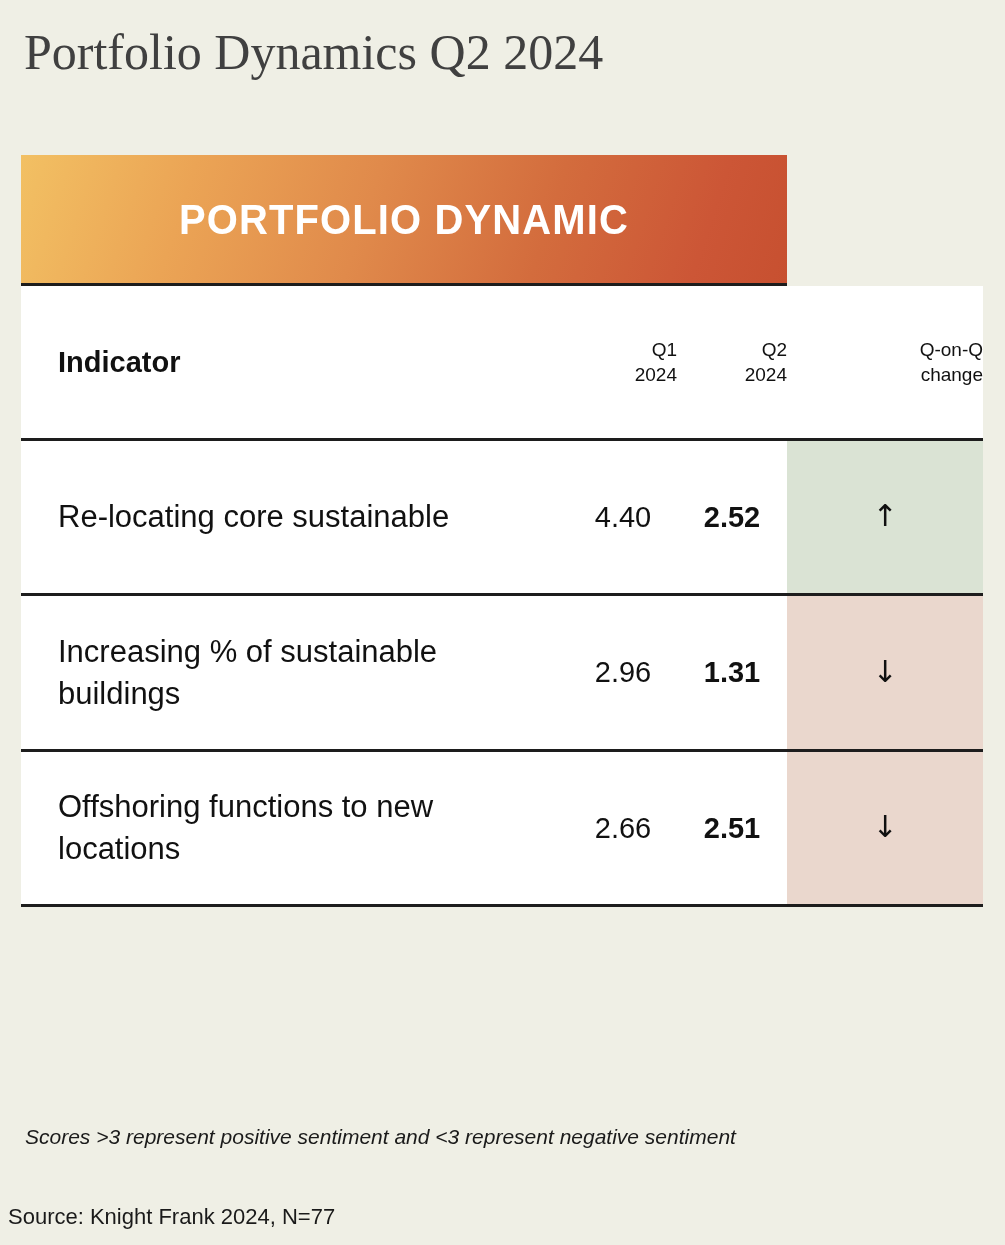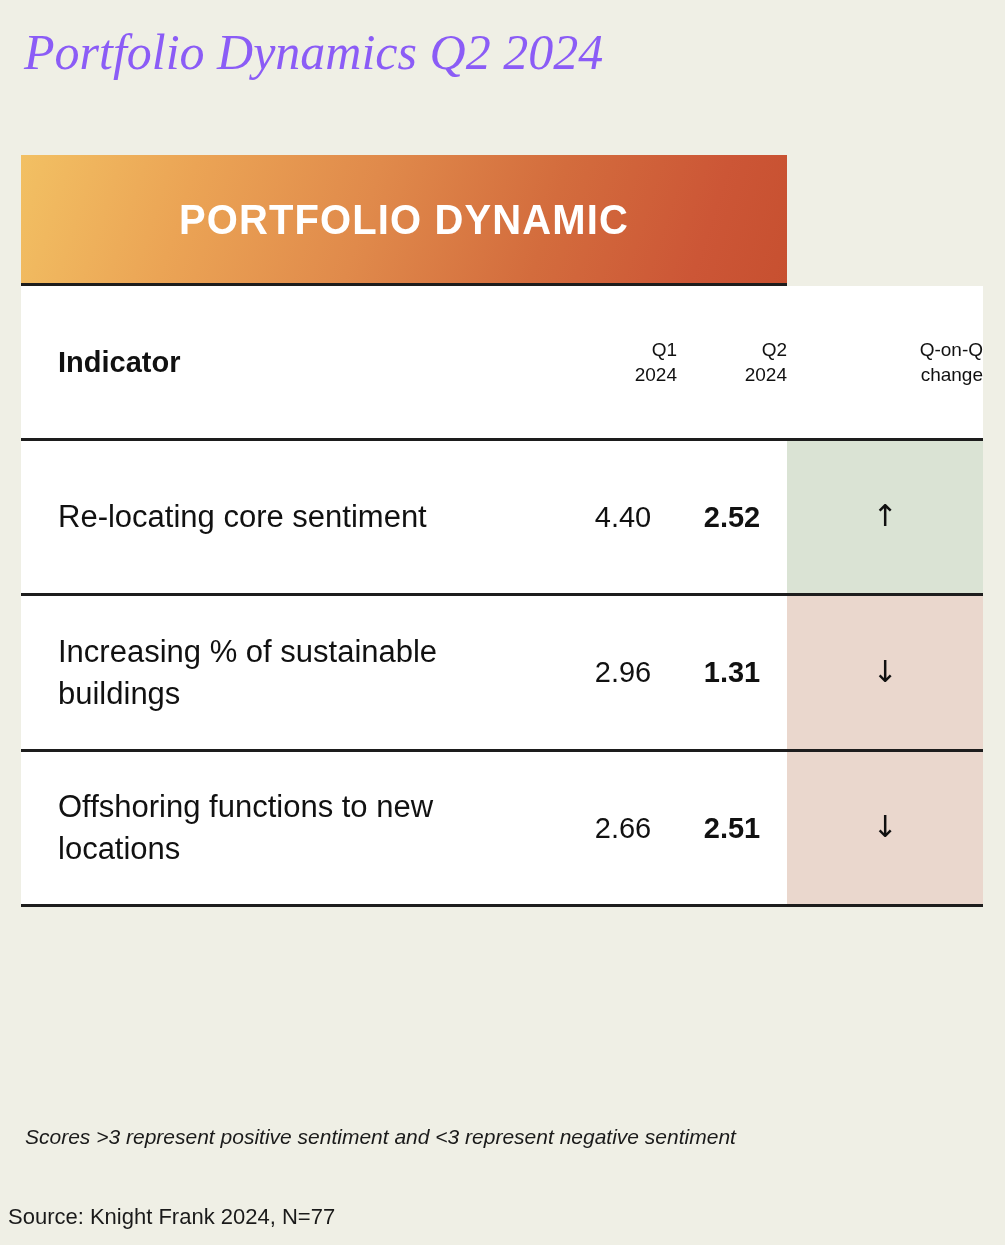--- a/index.html
+++ b/index.html
@@ -19,23 +19,22 @@
   
   .page-title {
     position: absolute;
     left: 24px;
     top: 22px;
     font-family: "Liberation Serif", serif;
     font-size: 50px;
     line-height: 60px;
     font-weight: 400;
     letter-spacing: 0px;
-    color: #8b5cf6;
+    color: #404040;
     white-space: nowrap;
-    font-style: italic;
   }
 
   
   .table-wrap {
     position: absolute;
     left: 21px;
     top: 155px;
     width: 766px;
   }
 
@@ -193,21 +192,21 @@
           <span class="hl">2024</span>
         </th>
         <th class="h-chg">
           <span class="hl">Q-on-Q</span>
           <span class="hl">change</span>
         </th>
       </tr>
     </thead>
     <tbody>
       <tr class="r-2">
-        <td class="cell-indicator">Re-locating core sentiment</td>
+        <td class="cell-indicator">Re-locating core sustainable</td>
         <td class="cell-q1">4.40</td>
         <td class="cell-q2">2.52</td>
         <td class="cell-change chg-up">
           <span class="arrow-glyph">↑</span>
         </td>
       </tr>
       <tr class="r-3">
         <td class="cell-indicator">Increasing % of sustainable buildings</td>
         <td class="cell-q1">2.96</td>
         <td class="cell-q2">1.31</td>

